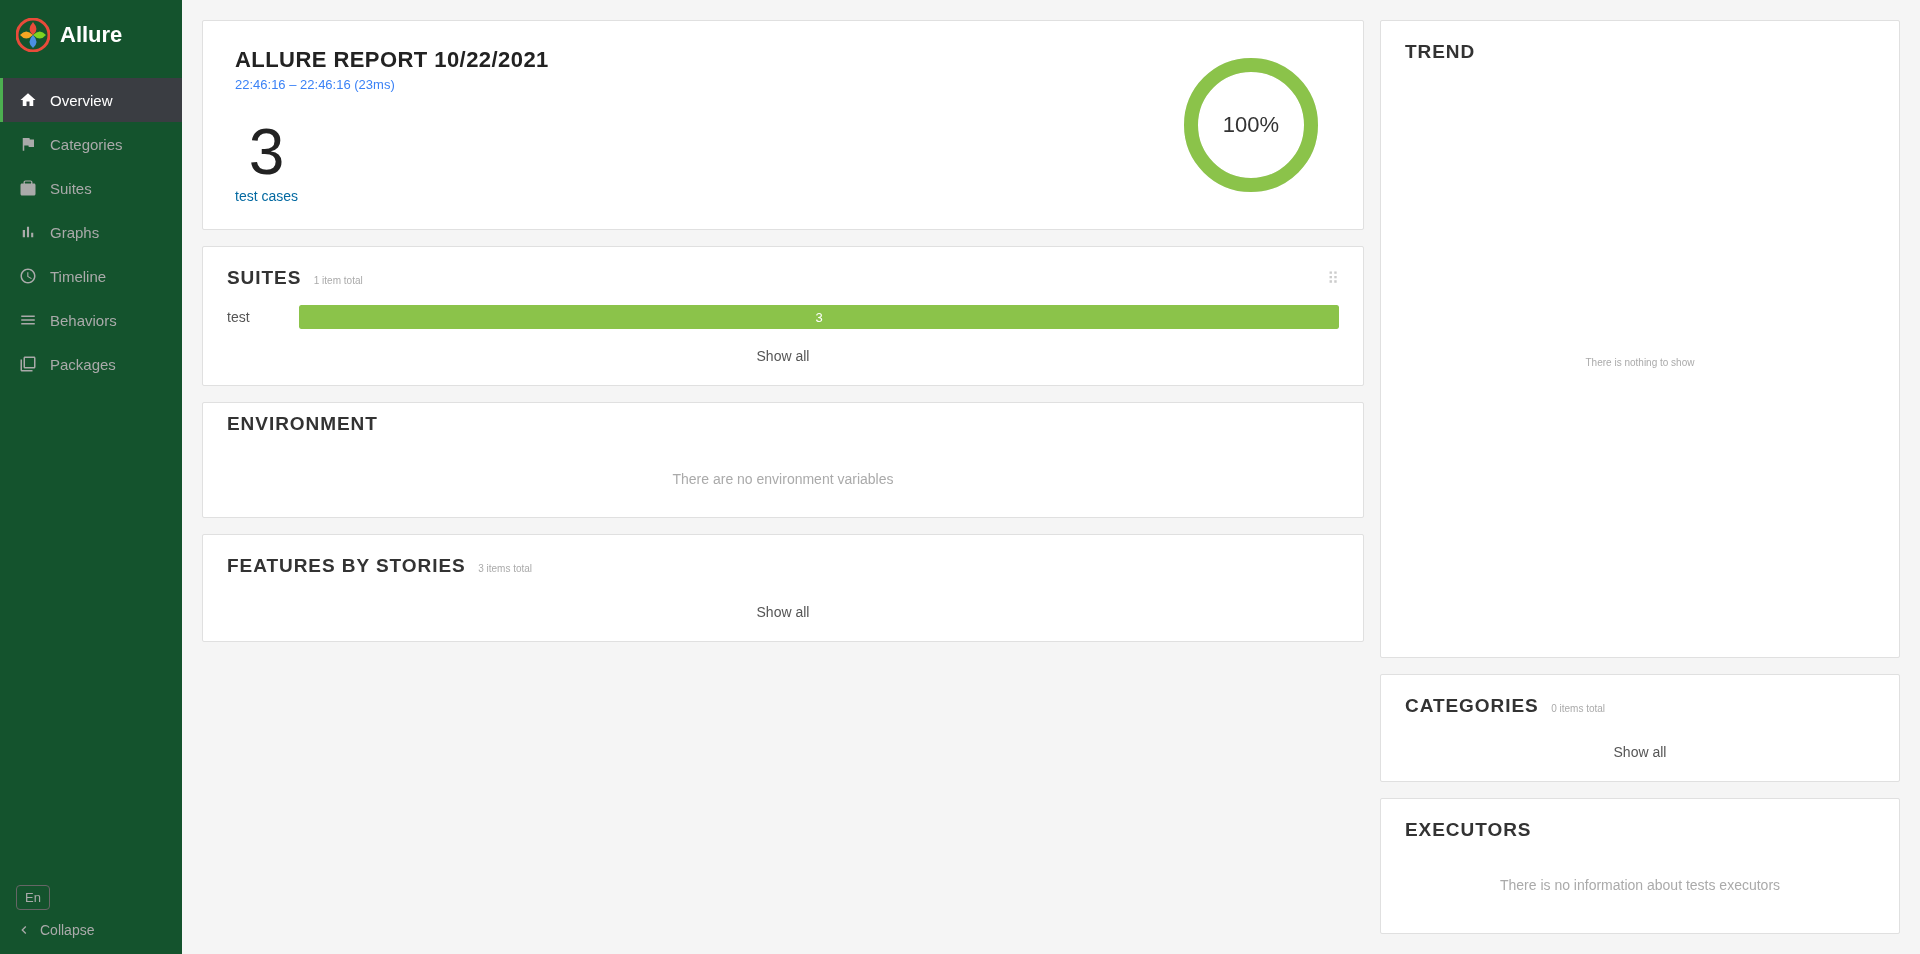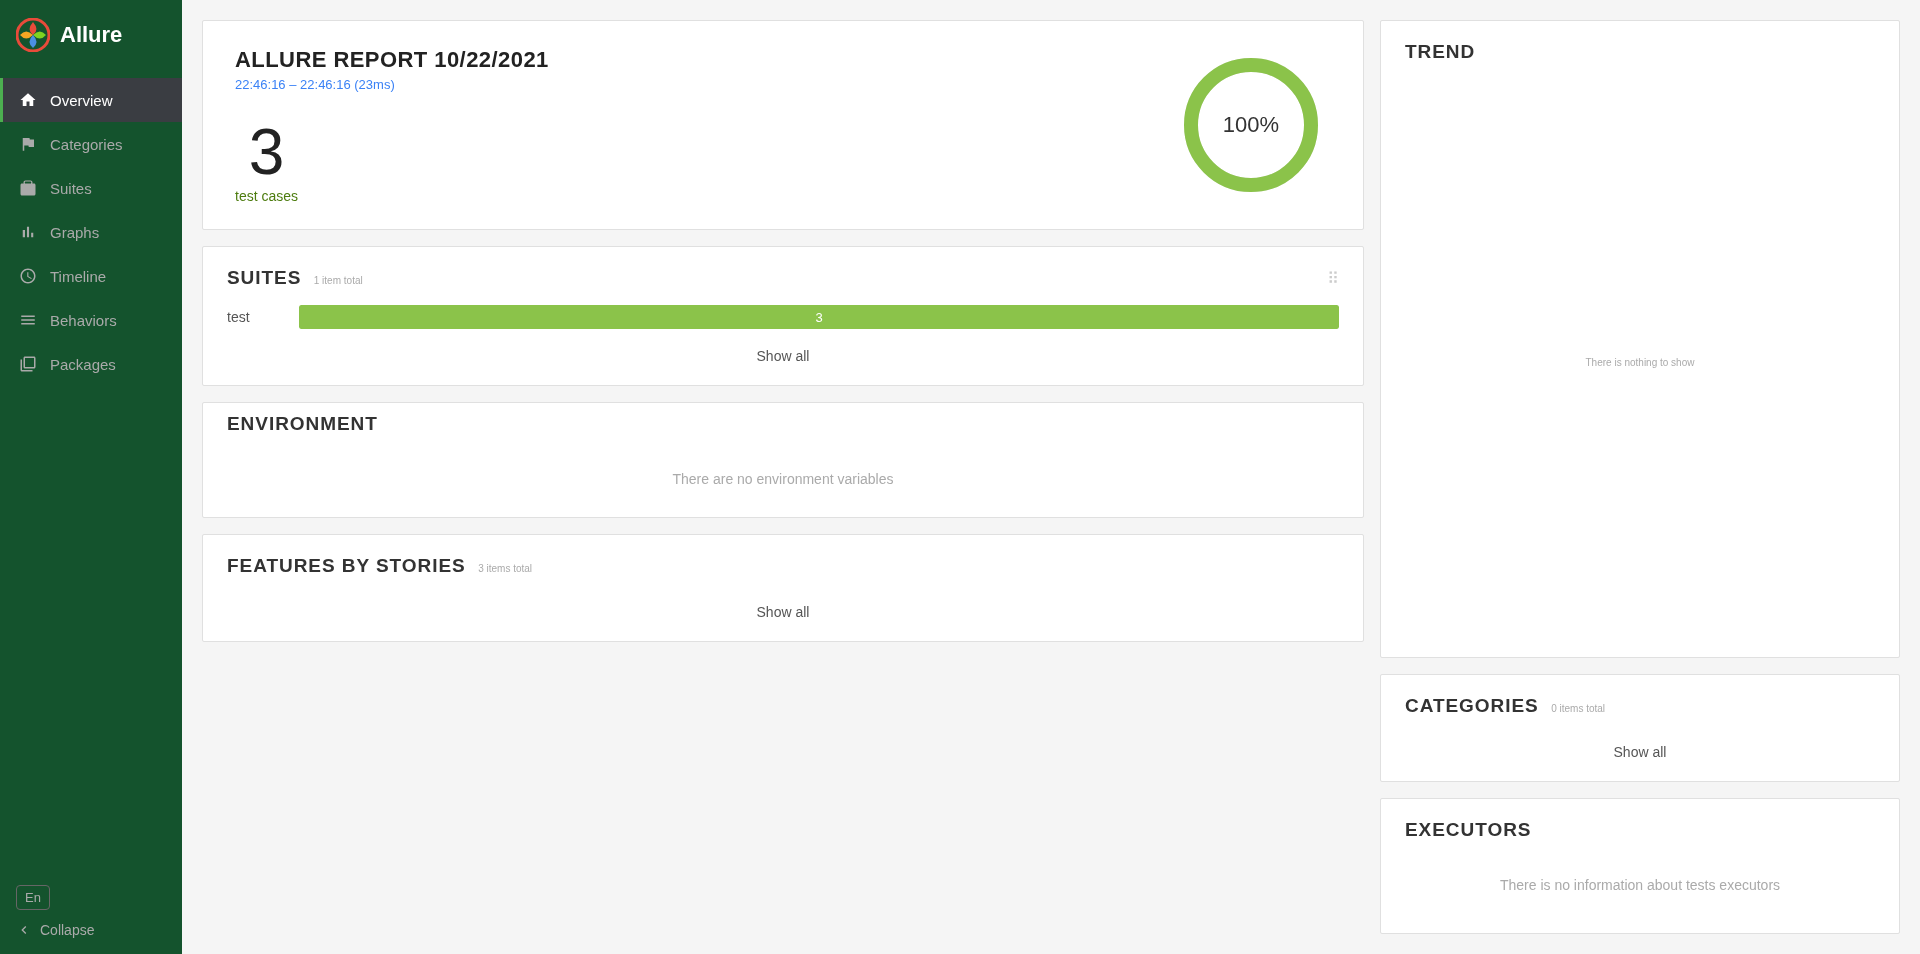--- a/index.html
+++ b/index.html
@@ -159,21 +159,21 @@
       align-items: center;
     }
     #test-count {
       font-size: 64px;
       font-weight: 300;
       color: #222;
       line-height: 1;
     }
     #test-cases-label {
       font-size: 14px;
-      color: #4d7c0f;
+      color: #0369a1;
       margin-top: 4px;
     }
     #donut-area {
       margin-left: auto;
       display: flex;
       align-items: center;
       justify-content: center;
     }
     .donut-container {
       position: relative;

